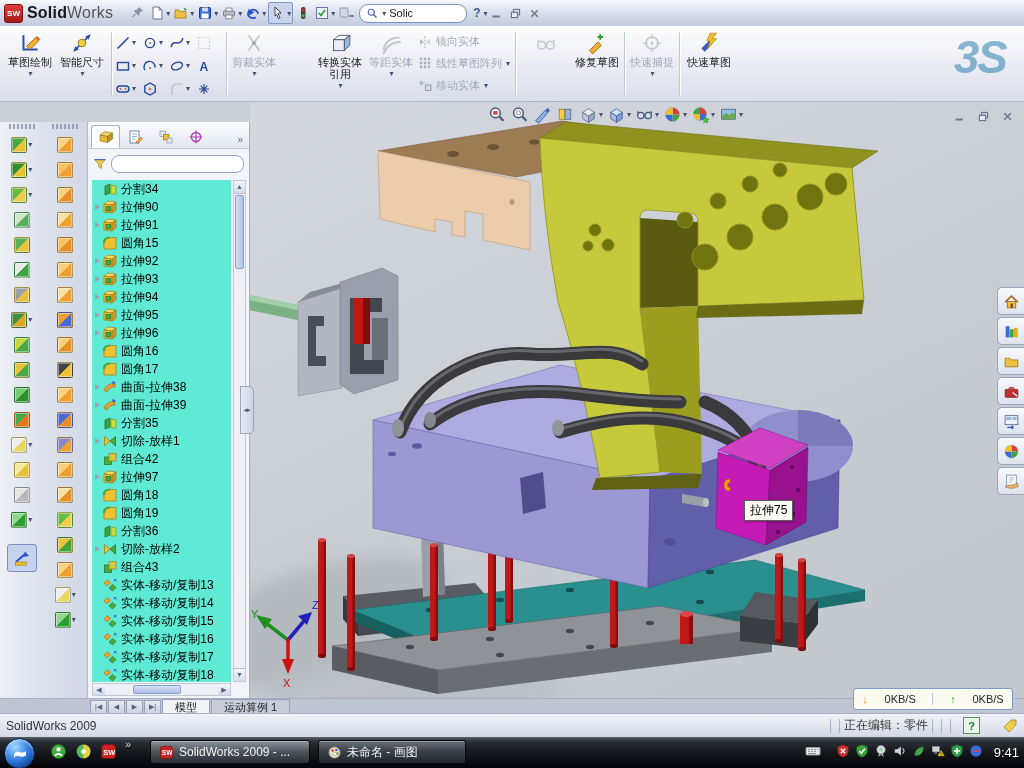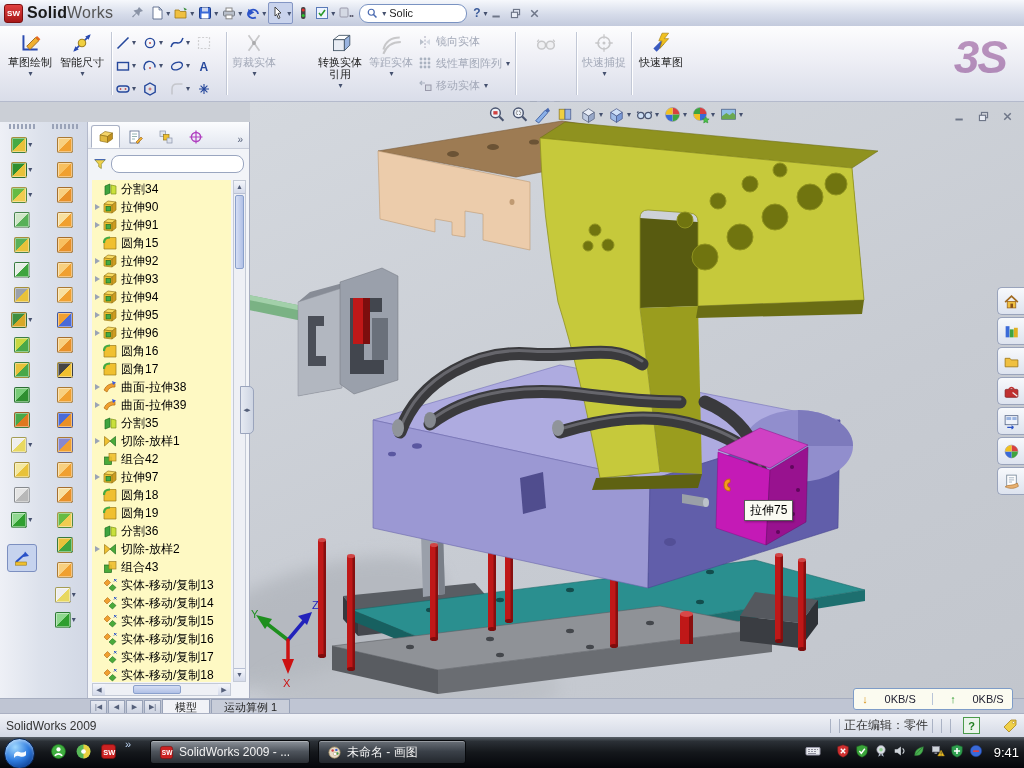--- a/index.html
+++ b/index.html
@@ -38,21 +38,21 @@
     font-size:11px;line-height:12px;text-align:center;color:#1c1c1c;border-radius:3px;}
   .bigbtn .lbl{width:44px;word-break:break-all;margin-top:1px;}
   .bigbtn.dis{color:#a3a9b8;}
   .bigbtn.dis .icx, .dis .icx{opacity:.45;filter:grayscale(1);}
   .vsep{width:1px;background:#c2c8d6;margin:4px 3px;box-shadow:1px 0 0 #fff;}
   .sketchgrid{display:grid;grid-template-columns:repeat(4,27px);grid-auto-rows:23px;padding-top:3px;}
   .sg-cell{display:flex;align-items:center;}
   .stack3{display:flex;flex-direction:column;justify-content:space-around;padding:3px 2px;}
   .stack-item{display:flex;align-items:center;gap:3px;font-size:11px;color:#a3a9b8;white-space:nowrap;}
   .ds-mark{position:absolute;right:18px;top:30px;font-size:46px;font-style:italic;font-weight:bold;
-    color:#701a75;opacity:.45;letter-spacing:-2px;}
+    color:#0369a1;opacity:.45;letter-spacing:-2px;}
 
   
   .ribbon-tabs{position:absolute;left:0;top:102px;width:362px;height:20px;
     background:linear-gradient(#d8dce6,#c6ccd9);display:flex;align-items:flex-end;padding-left:2px;z-index:6;}
   .rtab{padding:2px 10px 2px;font-size:12px;color:#222;background:linear-gradient(#d7dbe5,#c2c8d7);
     border:1px solid #98a1b8;border-bottom:none;border-radius:3px 3px 0 0;margin-right:1px;}
   .rtab.active{background:#f1f2f7;padding-bottom:3px;}
 
   
   .left-strip{position:absolute;left:0;top:122px;width:88px;height:576px;box-sizing:border-box;
@@ -69,21 +69,21 @@
   
   .fm-panel{position:absolute;left:88px;top:122px;width:162px;height:576px;box-sizing:border-box;
     background:#f2f4f8;border-right:1px solid #a8aec0;}
   .fm-tabs{height:24px;display:flex;align-items:flex-end;gap:1px;padding:2px 3px 0;
     background:linear-gradient(#fbfcfe,#e3e7f0);border-bottom:1px solid #c6cbd8;}
   .fm-tab{width:27px;height:21px;display:grid;place-items:center;border:1px solid transparent;border-radius:3px 3px 0 0;}
   .fm-tab.active{background:#fff;border-color:#aab2c6;border-bottom-color:#fff;}
   .fm-chevron{margin-left:auto;font-size:10px;color:#55607a;padding:0 3px 3px 0;}
   .fm-filter{height:26px;display:flex;align-items:center;gap:4px;padding:2px 5px;}
   .fm-input{flex:1;height:16px;background:#fff;border:1px solid #9aa6c0;border-radius:8px;}
-  .fm-tree{position:absolute;left:4px;right:18px;top:58px;bottom:16px;background:#fef9c3;overflow:hidden;}
+  .fm-tree{position:absolute;left:4px;right:18px;top:58px;bottom:16px;background:#5eead4;overflow:hidden;}
   .tree-row{height:18px;display:flex;align-items:center;white-space:nowrap;font-size:12px;color:#000;}
   .tw{width:11px;display:flex;justify-content:center;}
   .tw i{width:0;height:0;border-top:3.5px solid transparent;border-bottom:3.5px solid transparent;
     border-left:5px solid #9aa4b6;}
   .tree-row .icx{width:14px;height:14px;}
   .tree-row span.tl{margin-left:4px;}
   .vscroll{position:absolute;right:3px;top:58px;bottom:16px;width:13px;background:#eef0f5;
     border:1px solid #c4cad6;box-sizing:border-box;}
   .vs-btn{height:12px;background:linear-gradient(#f4f6fb,#d4daea);border-bottom:1px solid #b8c0d4;
     font-size:7px;color:#55607a;text-align:center;line-height:12px;}
@@ -496,20 +496,29 @@
       <div class="bigbtn dis" style="width: 54px; gap: 44px;">
         <span class="icx" style="width: 24px; height: 24px;">
           <svg viewBox="0 0 22 22" xmlns="http://www.w3.org/2000/svg">
             <circle cx="7" cy="13" r="3.6" fill="#e8ecf4" stroke="#8a90a0" stroke-width="1.4"></circle>
             <circle cx="15" cy="13" r="3.6" fill="#e8ecf4" stroke="#8a90a0" stroke-width="1.4"></circle>
             <path d="M10.6 13 h1 M3 10 l1.5-2 M19 10 l-1.5-2" stroke="#8a90a0" stroke-width="1.2"></path>
           </svg>
         </span>
         <div class="lbl">显示/删除几...</div>
         <div class="dd">▾</div>
+      </div>
+      <div class="bigbtn" style="width: 48px;">
+        <span class="icx" style="width: 24px; height: 24px;">
+          <svg viewBox="0 0 22 22" xmlns="http://www.w3.org/2000/svg">
+            <path d="M4 18 L12 10 L15 13 L7 21 Z" fill="#f0b030" stroke="#96601a" stroke-width="0.8"></path>
+            <path d="M14 3 v5 M11.5 5.5 h5" stroke="#2a9a2a" stroke-width="1.8"></path>
+          </svg>
+        </span>
+        <div class="lbl">修复草图</div>
       </div>
       <div class="vsep"></div>
       <div class="bigbtn dis" style="width: 48px;">
         <span class="icx" style="width: 24px; height: 24px;">
           <svg viewBox="0 0 22 22" xmlns="http://www.w3.org/2000/svg">
             <circle cx="11" cy="11" r="5.5" fill="none" stroke="#8a90a0" stroke-width="1.5"></circle>
             <path d="M11 3 v4 M11 15 v4 M3 11 h4 M15 11 h4" stroke="#8a90a0" stroke-width="1.2"></path>
             <circle cx="11" cy="11" r="1.4" fill="#8a90a0"></circle>
           </svg>
         </span>

